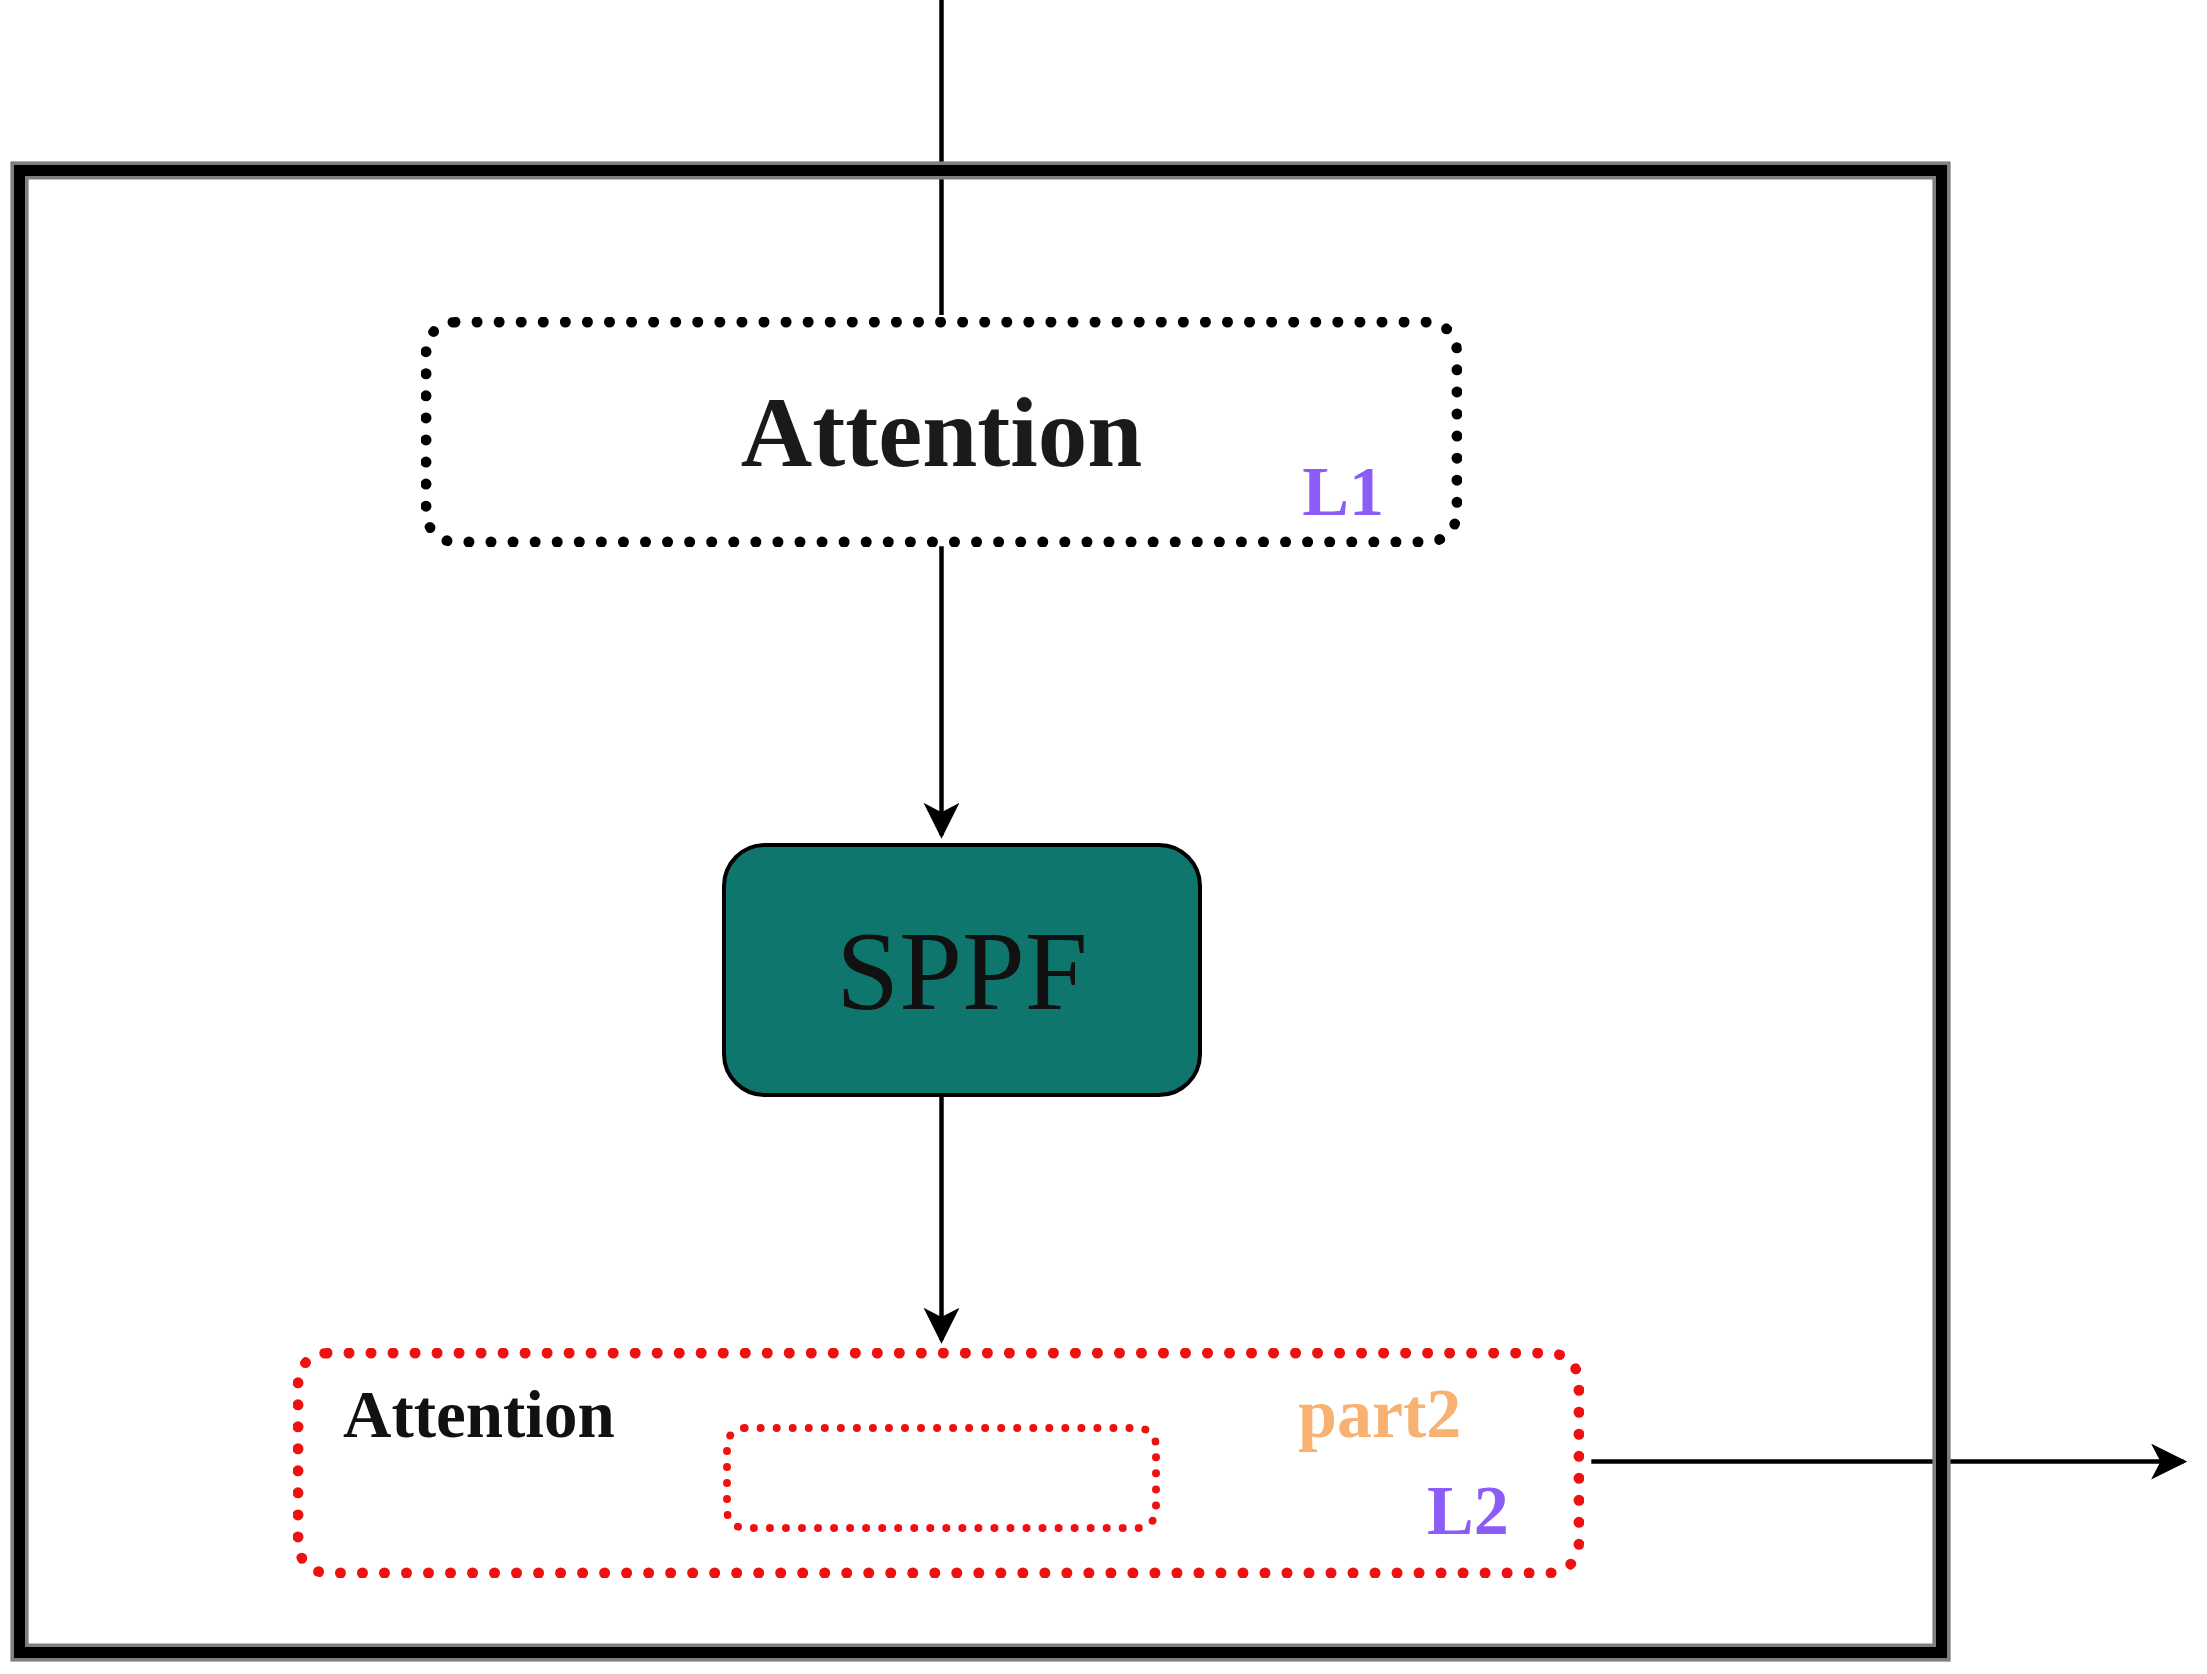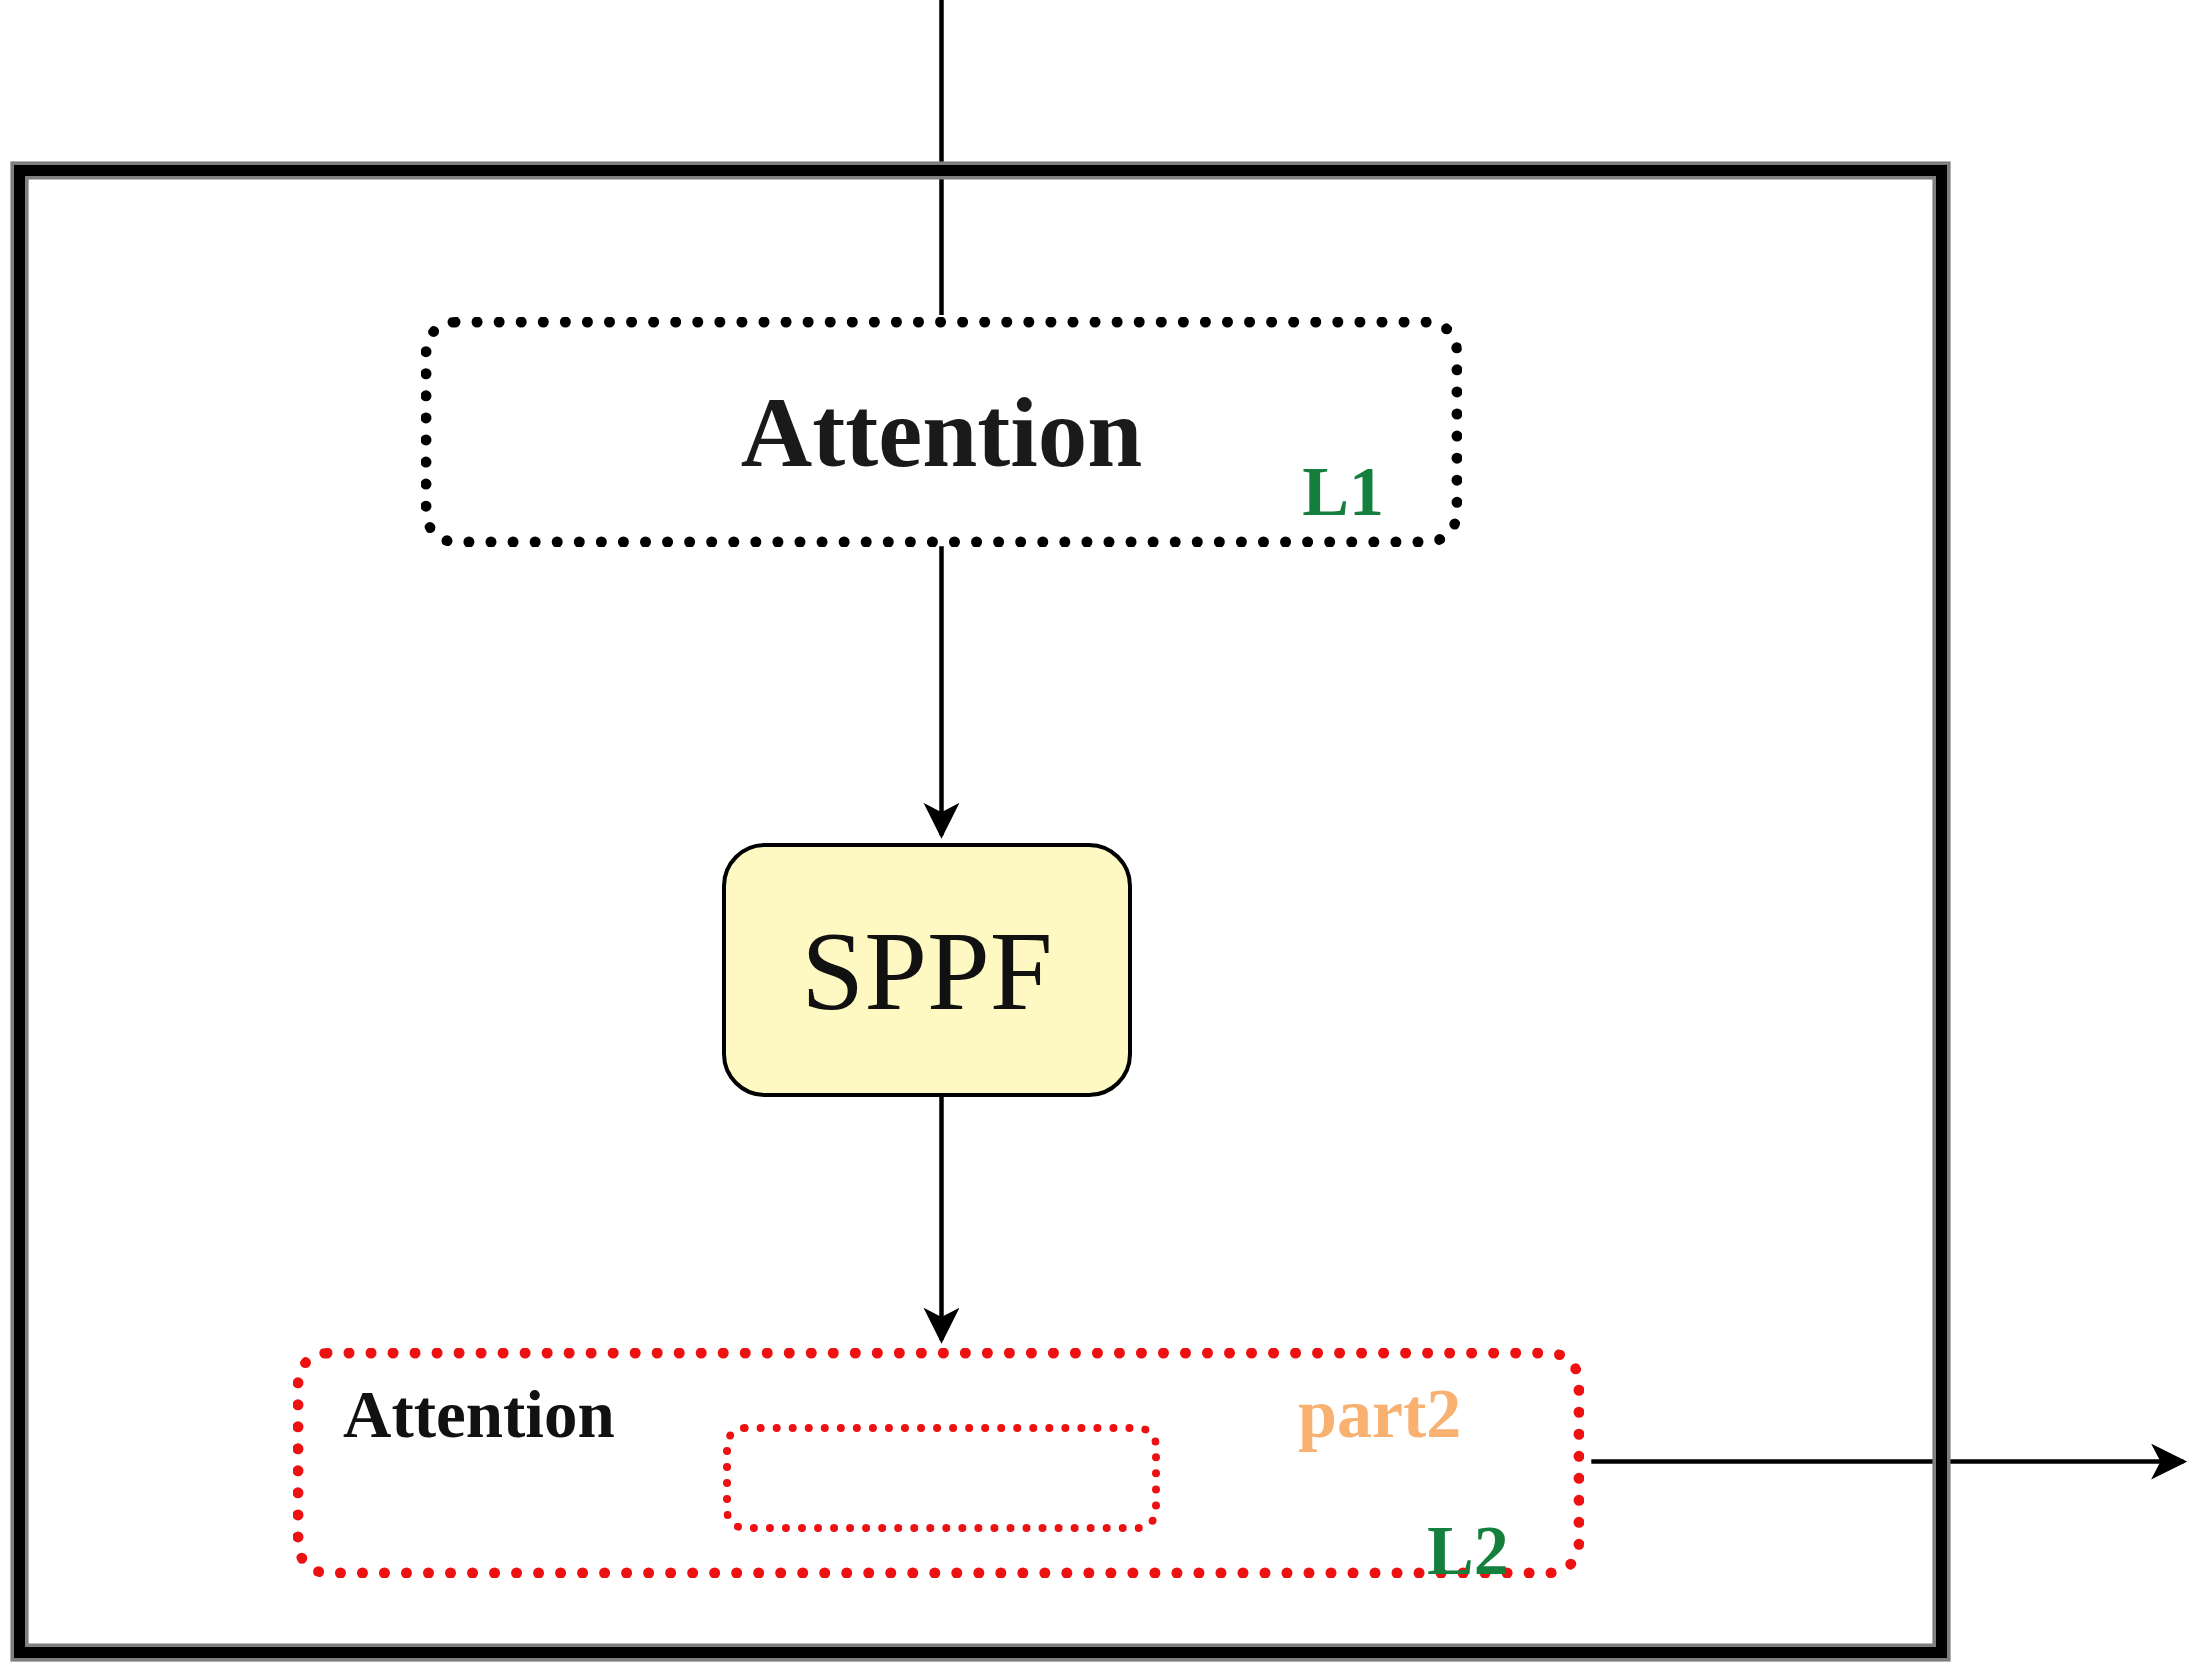--- a/index.html
+++ b/index.html
@@ -42,34 +42,33 @@
   }
   .l1-box .node-title {
     font-size: 99px;
     font-weight: bold;
     color: #1a1a1a;
     line-height: 1;
   }
   .corner-tag {
     position: absolute;
     font-weight: bold;
-    color: #15803d;
+    color: #8b5cf6;
     line-height: 1;
-    margin-top: 40px;
   }
   .l1-tag {
     right: 67px; bottom: 9px;
     font-size: 70px;
   }
   .sppf-box {
     left: 722px; top: 843px;
-    width: 410px; height: 254px;
+    width: 480px; height: 254px;
     border: 4.5px solid #000000;
     border-radius: 43px;
-    background: #fef9c3;
+    background: #0f766e;
   }
   .sppf-box .node-title {
     font-size: 113px;
     font-weight: normal;
     color: #111111;
     line-height: 1;
   }
   .l2-box {
     left: 293px; top: 1348px;
     width: 1291px; height: 230px;

